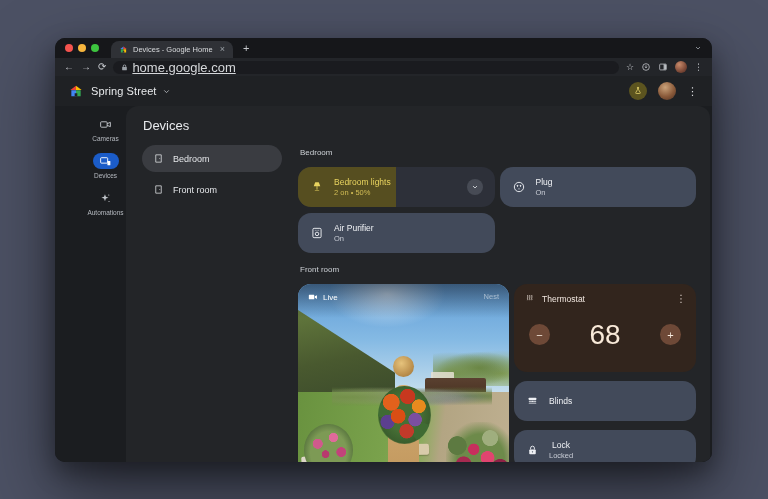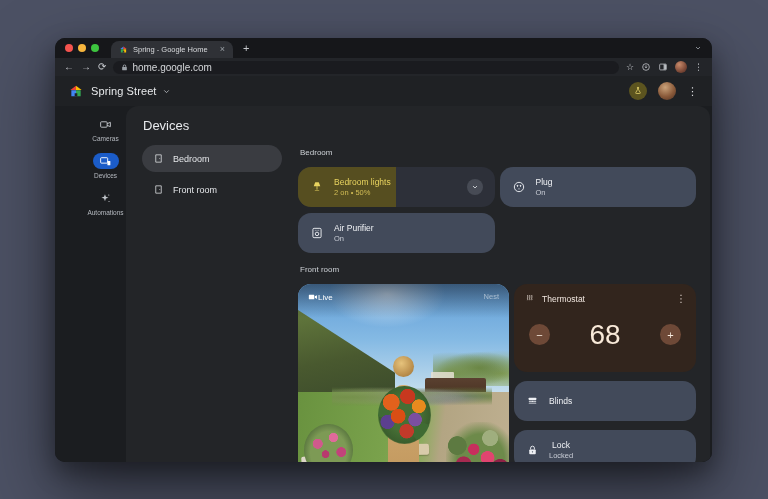--- a/index.html
+++ b/index.html
@@ -19,21 +19,21 @@
     border-radius:8px 8px 0 0; padding:0 8px; width:122px; }
   .tab-title { font-size:7.5px; color:#d8dadd; flex:1; white-space:nowrap; overflow:hidden; }
   .tab-close { font-size:9px; color:#9aa0a6; line-height:1; }
   .newtab { font-size:11px; color:#c5c8cc; margin-left:10px; align-self:center; }
   .strip-caret { margin-left:auto; align-self:center; color:#9aa0a6; display:flex; }
 
   .toolbar { height:18px; background:#232529; display:flex; align-items:center; gap:7px; padding:0 9px; }
   .navbtn { font-size:10px; color:#c9ccd1; line-height:1; }
   .urlpill { flex:1; height:13px; background:#1a1b1f; border-radius:7px; display:flex;
     align-items:center; gap:4px; padding:0 8px; }
-  .url-text { font-size:10px; color:#d5d7da; }
+  .url-text { font-size:13px; color:#d5d7da;text-decoration:underline; }
   .tb-ic { color:#c9ccd1; display:flex; align-items:center; font-size:9px; }
   .tb-avatar { width:12px; height:12px; border-radius:50%;
     background:radial-gradient(circle at 35% 30%, #c88a6a, #7e4a38 60%, #4a2a22); }
 
   
   .appheader { height:30px; background:#1f2124; display:flex; align-items:center; padding:0 14px 0 13px; }
   .homelogo { display:flex; margin-right:7px; }
   .home-name { font-size:11px; color:#e8eaec; font-weight:500; letter-spacing:.1px; }
   .hdr-caret { color:#bdc1c6; display:flex; margin-left:5px; }
   .hdr-right { margin-left:auto; display:flex; align-items:center; gap:11px; }
@@ -149,21 +149,21 @@
   .planterR { position:absolute; right:0; bottom:0; width:30%; height:31%;
     background:radial-gradient(circle at 18% 38%, #5d7a41 0 14%, transparent 15%),
       radial-gradient(circle at 70% 26%, #9fae7e 0 12%, transparent 13%),
       radial-gradient(circle at 44% 44%, #c72f5d 0 11%, transparent 12%),
       radial-gradient(circle at 66% 58%, #e0446f 0 12%, transparent 13%),
       radial-gradient(circle at 28% 68%, #a62a50 0 12%, transparent 13%),
       radial-gradient(circle at 86% 74%, #8f2246 0 12%, transparent 13%),
       radial-gradient(ellipse at 55% 60%, #6d8a4a 0 48%, transparent 74%); }
   .cam-shade { position:absolute; left:0; right:0; top:0; height:34px;
     background:linear-gradient(rgba(18,20,26,.5), transparent); }
-  .live { position:absolute; top:8px; left:10px; display:flex; align-items:center;
+  .live { position:absolute; top:8px; left:10px; display:flex; gap:5px; align-items:center;
     color:#fff; font-size:8px; font-weight:500; }
   .nest { position:absolute; top:8px; right:10px; color:rgba(255,255,255,.5); font-size:7.5px; }
 </style>
 </head>
 <body>
 
 <div class="window">
 
   <div class="tabstrip">
     <div class="traffic">
@@ -172,21 +172,21 @@
       <span class="light grn"></span>
     </div>
     <div class="tab">
       <svg width="9" height="9" viewBox="0 0 24 24">
         <path d="M12 4L3.5 10.5H12z" fill="#4285f4"></path>
         <path d="M12 4l8.5 6.5H12z" fill="#ea4335"></path>
         <path d="M5 11h7v9H5z" fill="#34a853"></path>
         <path d="M12 11h7v9h-7z" fill="#fbbc04"></path>
         <path d="M10 20v-4.5h4V20z" fill="#2f3136"></path>
       </svg>
-      <span class="tab-title">Spring - Google Home</span>
+      <span class="tab-title">Devices - Google Home</span>
       <span class="tab-close">×</span>
     </div>
     <span class="newtab">+</span>
     <span class="strip-caret">
       <svg width="8" height="8" viewBox="0 0 24 24" fill="none" stroke="currentColor" stroke-width="2.5">
           <path d="M6 9l6 6 6-6"></path>
         </svg>
     </span>
   </div>
 

